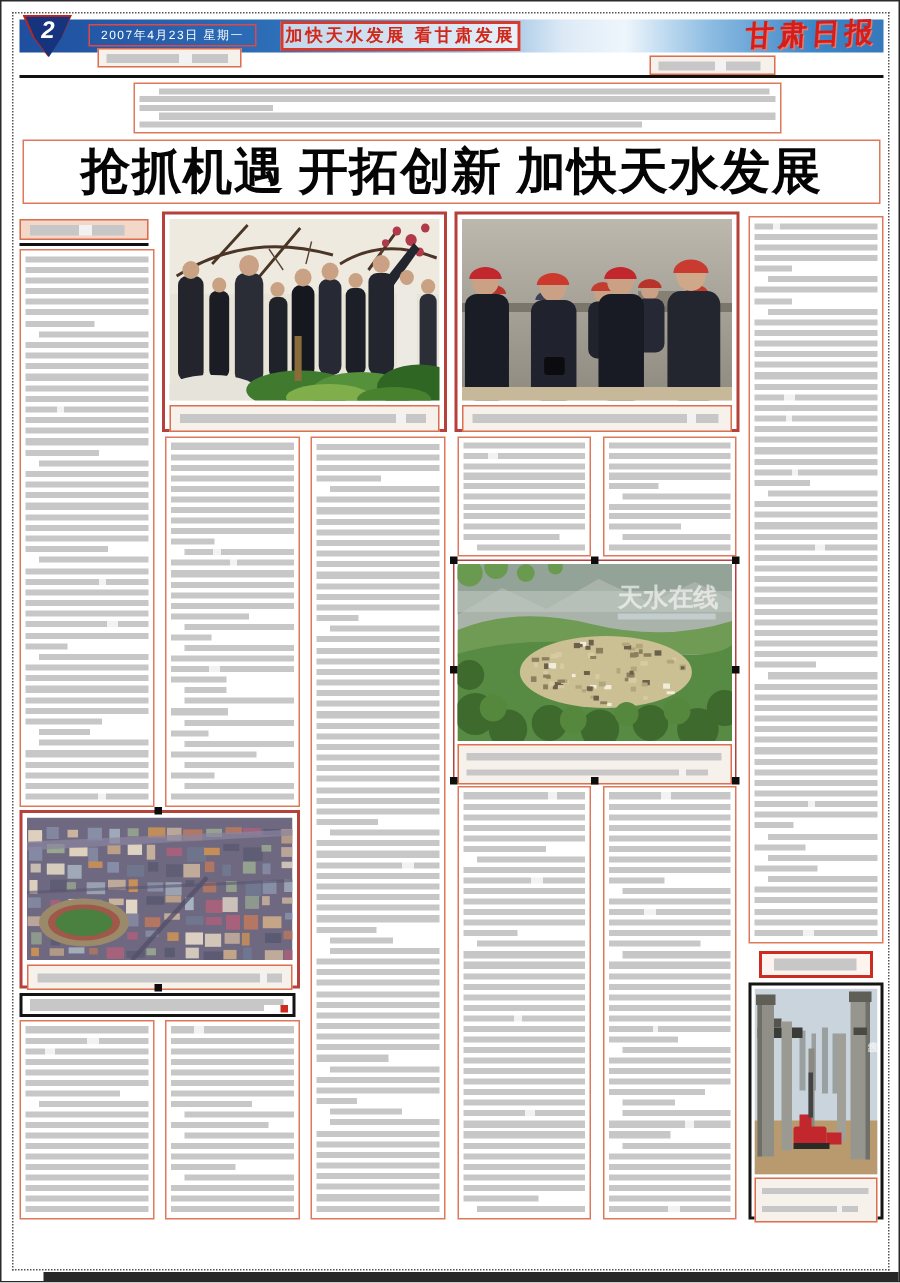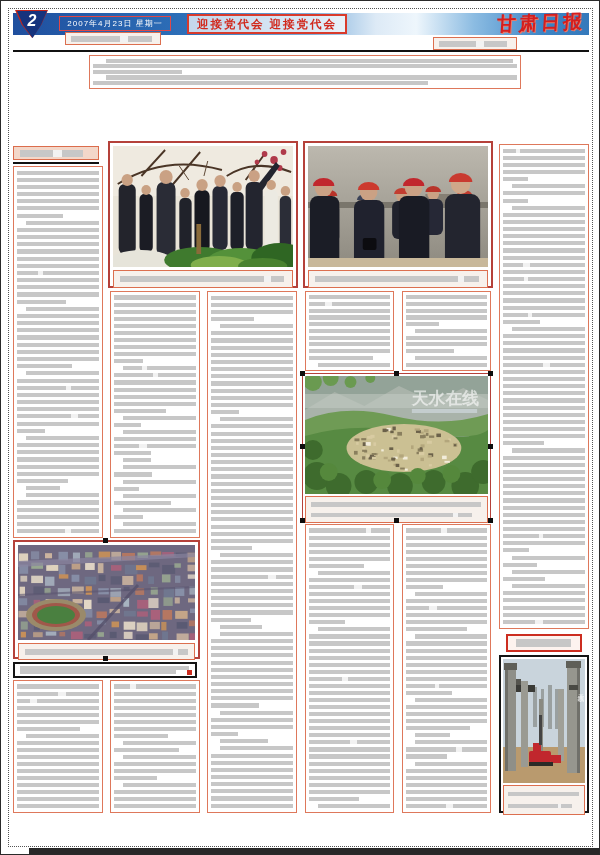--- a/index.html
+++ b/index.html
@@ -53,41 +53,44 @@
 
   <div class="abs datebox" style="left:58px;top:15px;width:112px;height:15px;line-height:14px;">
     <span>2007年4月23日 星期一</span>
   </div>
 
   <div class="abs caption greek" style="left:64px;top:31px;width:96px;height:13px;">
       <div class="ln" style="height: 6px; margin-left: 2%; width: 92%; background: linear-gradient(90deg, rgb(199, 199, 199) 0px, rgb(199, 199, 199) 60%, rgb(242, 242, 242) 60%, rgb(242, 242, 242) 70%, rgb(199, 199, 199) 70%, rgb(199, 199, 199) 100%);"></div>
     </div>
 
   <div class="abs sloganbox" style="left:186px;top:13px;width:160px;height:20px;line-height:17px;">
-    <span>迎接党代会 迎接党代会</span>
+    <span>加快天水发展 看甘肃发展</span>
   </div>
 
   <div class="abs masthead" style="left:492px;top:9px;width:96px;height:24px;">
     <span>甘肃日报</span>
   </div>
 
   <div class="abs caption greek" style="left:432px;top:36px;width:84px;height:13px;">
       <div class="ln" style="height: 6px; margin-left: 2%; width: 90%; background: linear-gradient(90deg, rgb(199, 199, 199) 0px, rgb(199, 199, 199) 55%, rgb(242, 242, 242) 55%, rgb(242, 242, 242) 66%, rgb(199, 199, 199) 66%, rgb(199, 199, 199) 100%);"></div>
     </div>
 
   <div class="abs rule" style="left:12px;top:49px;width:576px;height:2px;"></div>
 
   <div class="abs tframe greek" style="left:88px;top:54px;width:432px;height:34px;">
       <div class="ln" style="height: 4.2px; margin-left: 3%; width: 96%;"></div>
       <div class="ln" style="height: 4.2px; margin-left: 0%; width: 100%;"></div>
       <div class="ln" style="height: 4.2px; margin-left: 0%; width: 21%;"></div>
       <div class="ln" style="height: 4.2px; margin-left: 3%; width: 97%;"></div>
       <div class="ln" style="height: 4.2px; margin-left: 0%; width: 79%;"></div>
     </div>
 
+  <div class="abs headline" style="left:14px;top:92px;width:572px;height:43px;line-height:42px;">
+    <span>抢抓机遇 开拓创新 加快天水发展</span>
+  </div>
 
   <div class="abs caption greek" style="left:12px;top:145px;width:86px;height:14px;background:#f3d7c9;">
       <div class="ln" style="height: 7px; margin-left: 4%; width: 80%; background: linear-gradient(90deg, rgb(199, 199, 199) 0px, rgb(199, 199, 199) 52%, rgb(242, 242, 242) 52%, rgb(242, 242, 242) 66%, rgb(199, 199, 199) 66%, rgb(199, 199, 199) 100%);"></div>
     </div>
   <div class="abs rule" style="left:12px;top:161px;width:86px;height:2px;"></div>
   <div class="abs tframe greek" style="left:12px;top:165px;width:90px;height:372px;">
       <div class="ln" style="height: 4.1px; margin-left: 0%; width: 100%;"></div>
       <div class="ln" style="height: 4.1px; margin-left: 0%; width: 100%;"></div>
       <div class="ln" style="height: 4.1px; margin-left: 0%; width: 100%;"></div>
       <div class="ln" style="height: 4.1px; margin-left: 0%; width: 100%;"></div>

